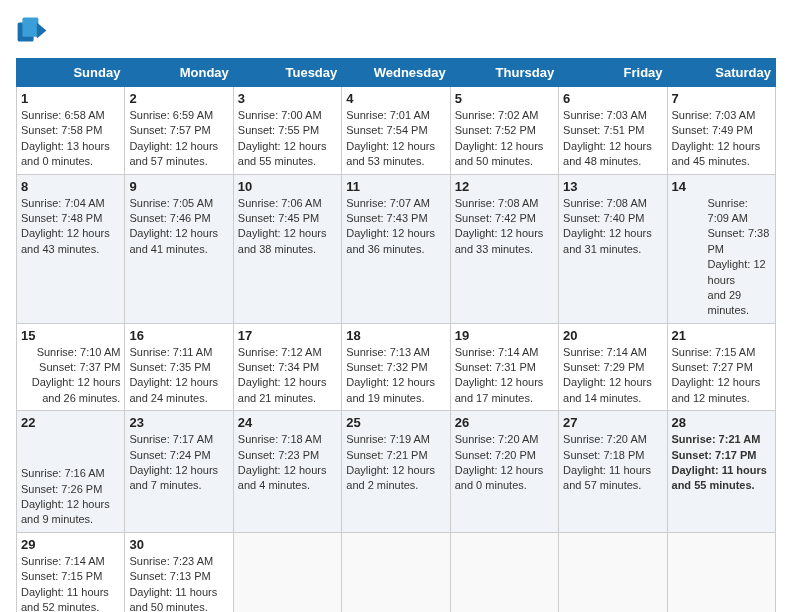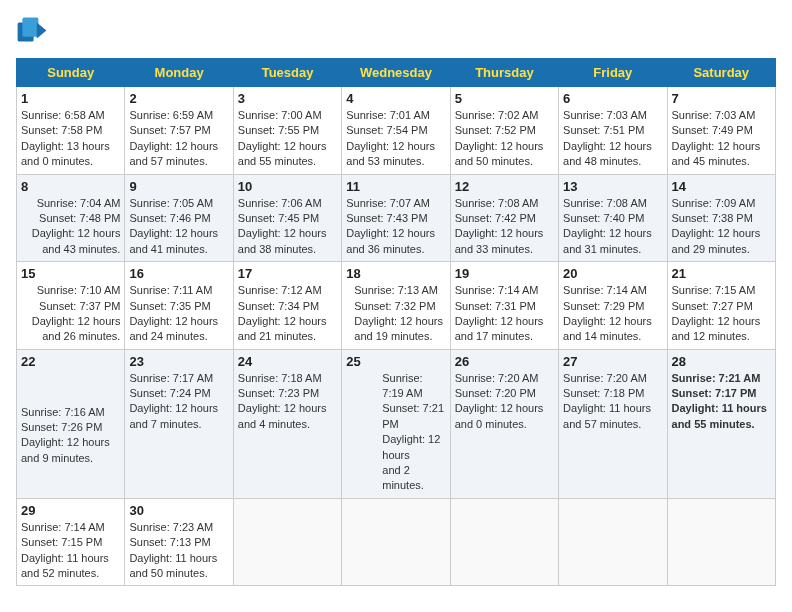--- a/index.html
+++ b/index.html
@@ -42,23 +42,23 @@
       font-size: 14px;
       color: #555;
     }
     table {
       width: 100%;
       border-collapse: collapse;
       font-size: 10.5px;
     }
     thead tr th {
       background: #1a6faf;
-      color: #fde047;
+      color: #ffffff;
       padding: 6px 4px;
-      text-align: center;
+      text-align: right;
       font-size: 13px;
       font-weight: bold;
       border: 1px solid #1a6faf;
     }
     tbody tr td {
       border: 1px solid #ccc;
       vertical-align: top;
       padding: 4px 4px;
       width: 14.28%;
       min-height: 80px;
@@ -164,21 +164,21 @@
           <span class="day-number">7</span>
           <div class="day-info" style="white-space: pre-line;">Sunrise: 7:03 AM
 Sunset: 7:49 PM
 Daylight: 12 hours
 and 45 minutes.</div>
         </td>
       </tr>
       <tr>
         <td>
           <span class="day-number">8</span>
-          <div class="day-info" style="white-space: pre-line; text-align: right;">Sunrise: 7:04 AM
+          <div class="day-info" style="white-space: pre-line;">Sunrise: 7:04 AM
 Sunset: 7:48 PM
 Daylight: 12 hours
 and 43 minutes.</div>
         </td>
         <td>
           <span class="day-number">9</span>
           <div class="day-info" style="white-space: pre-line;">Sunrise: 7:05 AM
 Sunset: 7:46 PM
 Daylight: 12 hours
 and 41 minutes.</div>
@@ -206,21 +206,21 @@
         </td>
         <td>
           <span class="day-number">13</span>
           <div class="day-info" style="white-space: pre-line;">Sunrise: 7:08 AM
 Sunset: 7:40 PM
 Daylight: 12 hours
 and 31 minutes.</div>
         </td>
         <td>
           <span class="day-number">14</span>
-          <div class="day-info" style="white-space: pre-line;">Sunrise: 7:09 AM
+          <div class="day-info" style="white-space: pre-line; margin-left: 36px;">Sunrise: 7:09 AM
 Sunset: 7:38 PM
 Daylight: 12 hours
 and 29 minutes.</div>
         </td>
       </tr>
       <tr>
         <td>
           <span class="day-number">15</span>
           <div class="day-info" style="white-space: pre-line; text-align: right;">Sunrise: 7:10 AM
 Sunset: 7:37 PM
@@ -236,21 +236,21 @@
         </td>
         <td>
           <span class="day-number">17</span>
           <div class="day-info" style="white-space: pre-line;">Sunrise: 7:12 AM
 Sunset: 7:34 PM
 Daylight: 12 hours
 and 21 minutes.</div>
         </td>
         <td>
           <span class="day-number">18</span>
-          <div class="day-info" style="white-space: pre-line; margin-left: 8px;">Sunrise: 7:13 AM
+          <div class="day-info" style="white-space: pre-line;">Sunrise: 7:13 AM
 Sunset: 7:32 PM
 Daylight: 12 hours
 and 19 minutes.</div>
         </td>
         <td>
           <span class="day-number">19</span>
           <div class="day-info" style="white-space: pre-line;">Sunrise: 7:14 AM
 Sunset: 7:31 PM
 Daylight: 12 hours
 and 17 minutes.</div>
@@ -287,21 +287,21 @@
         </td>
         <td>
           <span class="day-number">24</span>
           <div class="day-info" style="white-space: pre-line;">Sunrise: 7:18 AM
 Sunset: 7:23 PM
 Daylight: 12 hours
 and 4 minutes.</div>
         </td>
         <td>
           <span class="day-number">25</span>
-          <div class="day-info" style="white-space: pre-line; margin-left: 36px;">Sunrise: 7:19 AM
+          <div class="day-info" style="white-space: pre-line;">Sunrise: 7:19 AM
 Sunset: 7:21 PM
 Daylight: 12 hours
 and 2 minutes.</div>
         </td>
         <td>
           <span class="day-number">26</span>
           <div class="day-info" style="white-space: pre-line;">Sunrise: 7:20 AM
 Sunset: 7:20 PM
 Daylight: 12 hours
 and 0 minutes.</div>

